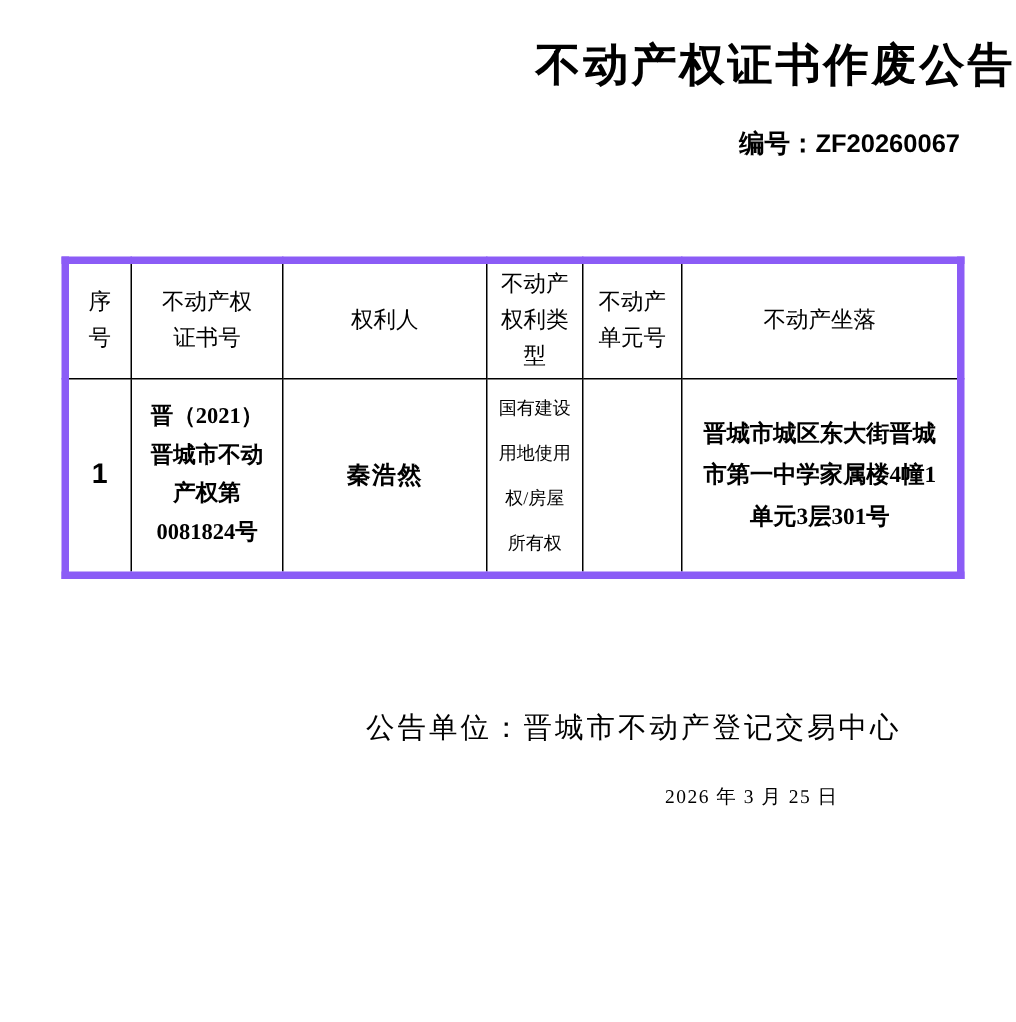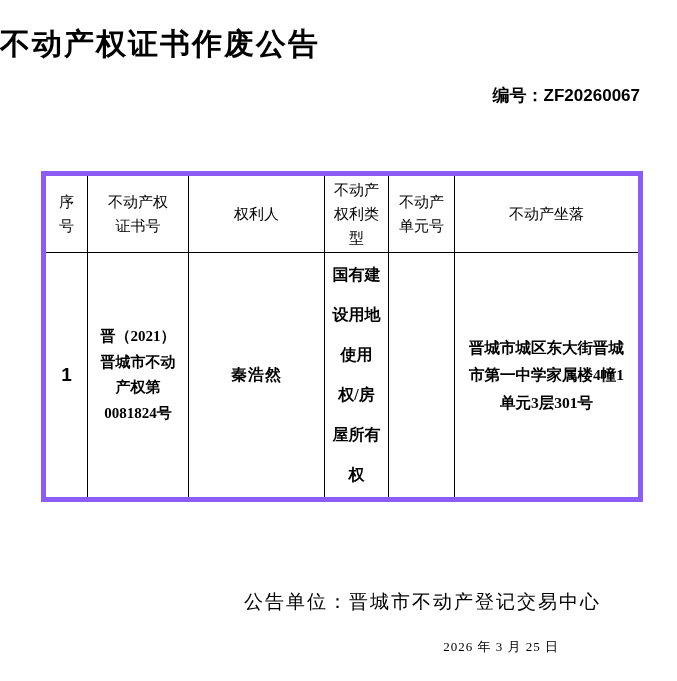--- a/index.html
+++ b/index.html
@@ -7,21 +7,21 @@
     width: 677px; height: 681px;
     background: #ffffff;
     color: #000000;
     font-family: "Liberation Serif", "DejaVu Serif", serif;
     overflow: hidden;
   }
   .page { width: 677px; height: 681px; position: relative; }
 
   .title {
     margin-top: 24px;
-    text-align: left;
+    text-align: right;
     font-size: 30px;
     font-weight: 600;
     letter-spacing: 2px;
     line-height: 40px;
   }
 
   .doc-number {
     margin-top: 20px;
     text-align: right;
     padding-right: 37px;
@@ -76,21 +76,21 @@
   .w-seq  { width: 17px; }
   .w-cert { width: 64px; }
   .w-type { width: 47px; }
   .w-unit { width: 47px; }
 
   td.cell-seq   { font-size: 19px; font-weight: bold;
                   font-family: "Liberation Sans", "DejaVu Sans", sans-serif; }
   td.cell-cert  { font-size: 15px; font-weight: bold; line-height: 1.7; }
   td.cell-cert .wrap { width: 84px; }
   td.cell-hold  { font-size: 16px; font-weight: bold; letter-spacing: 1px; }
-  td.cell-type  { font-size: 16px; font-weight: bold; line-height: 2.5; }
+  td.cell-type  { font-size: 12px; font-weight: normal; line-height: 2.5; }
   td.cell-type .wrap { width: 50px; }
   td.cell-loc   { font-size: 15.5px; font-weight: bold; line-height: 1.75; }
   td.cell-loc .wrap { width: 162px; }
 
   .issuer-line {
     margin-top: 86px;
     text-align: right;
     padding-right: 76px;
     font-size: 19px;
     letter-spacing: 2px;

